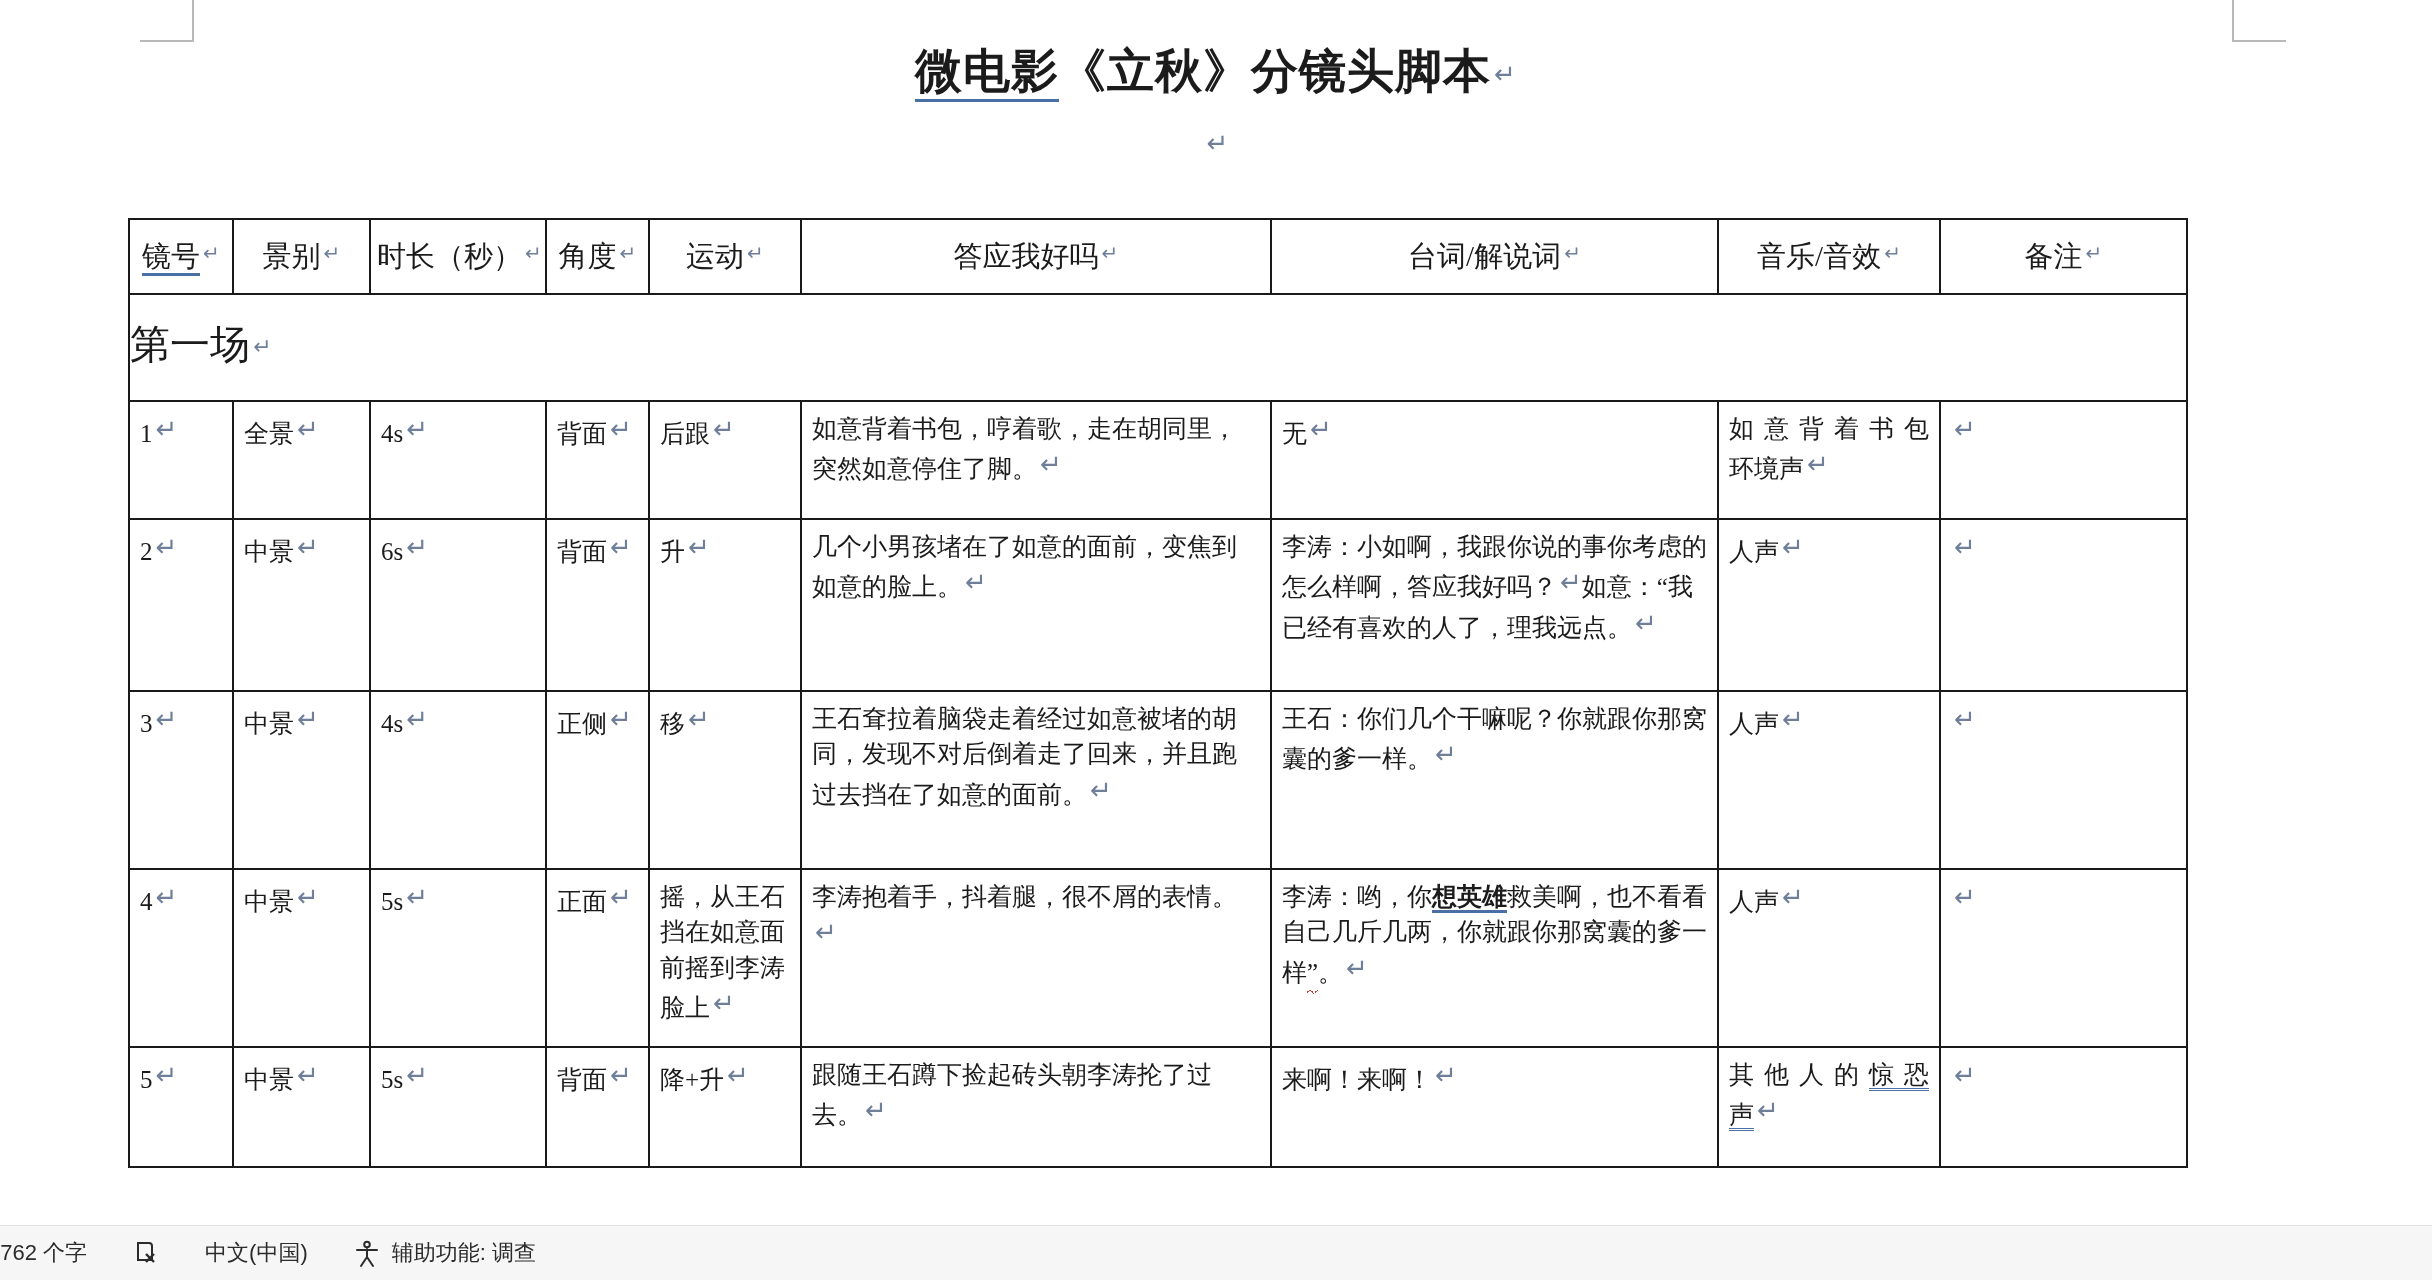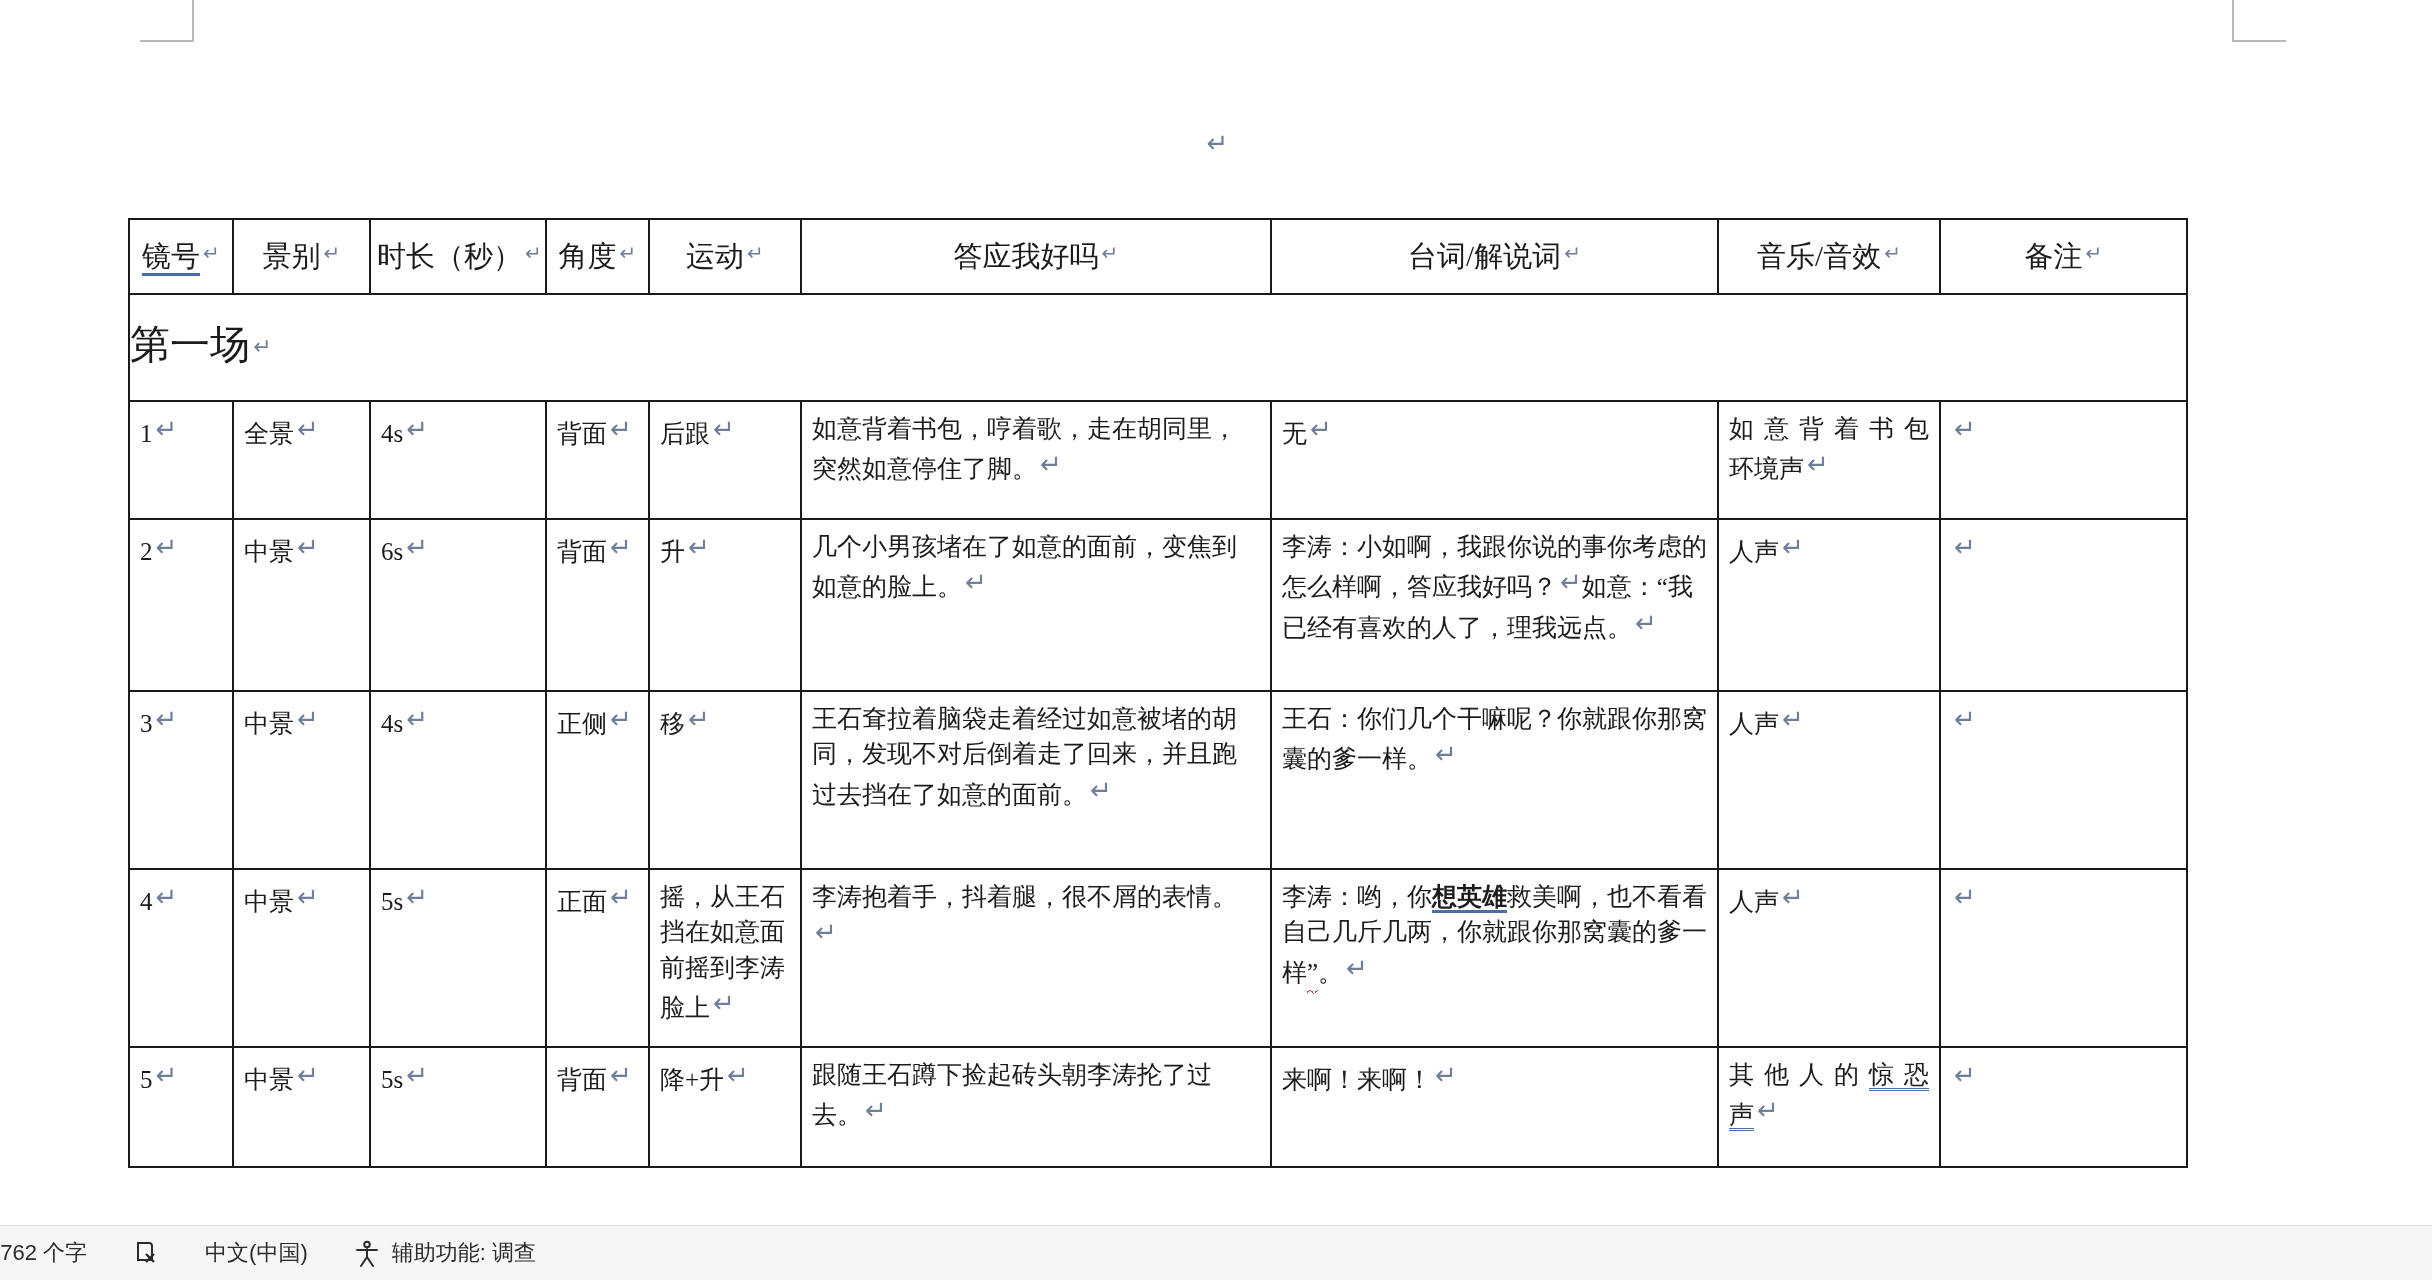--- a/index.html
+++ b/index.html
@@ -201,20 +201,23 @@
 
     <div class="crop-mark tl">
       <div class="v a"></div>
         <div class="v b"></div>
     </div>
     <div class="crop-mark tr">
       <div class="v a"></div>
         <div class="v b"></div>
     </div>
 
+    <div class="doc-title">
+      <span class="u-blue">微电影</span><span>《立秋》分镜头脚本</span><span class="pilcrow">↵</span>
+    </div>
 
     <div class="blank-line">
       <span class="pilcrow">↵</span>
     </div>
 
     <table class="storyboard">
       <colgroup>
         <col class="c-no">
           <col class="c-shot">
           <col class="c-dur">

